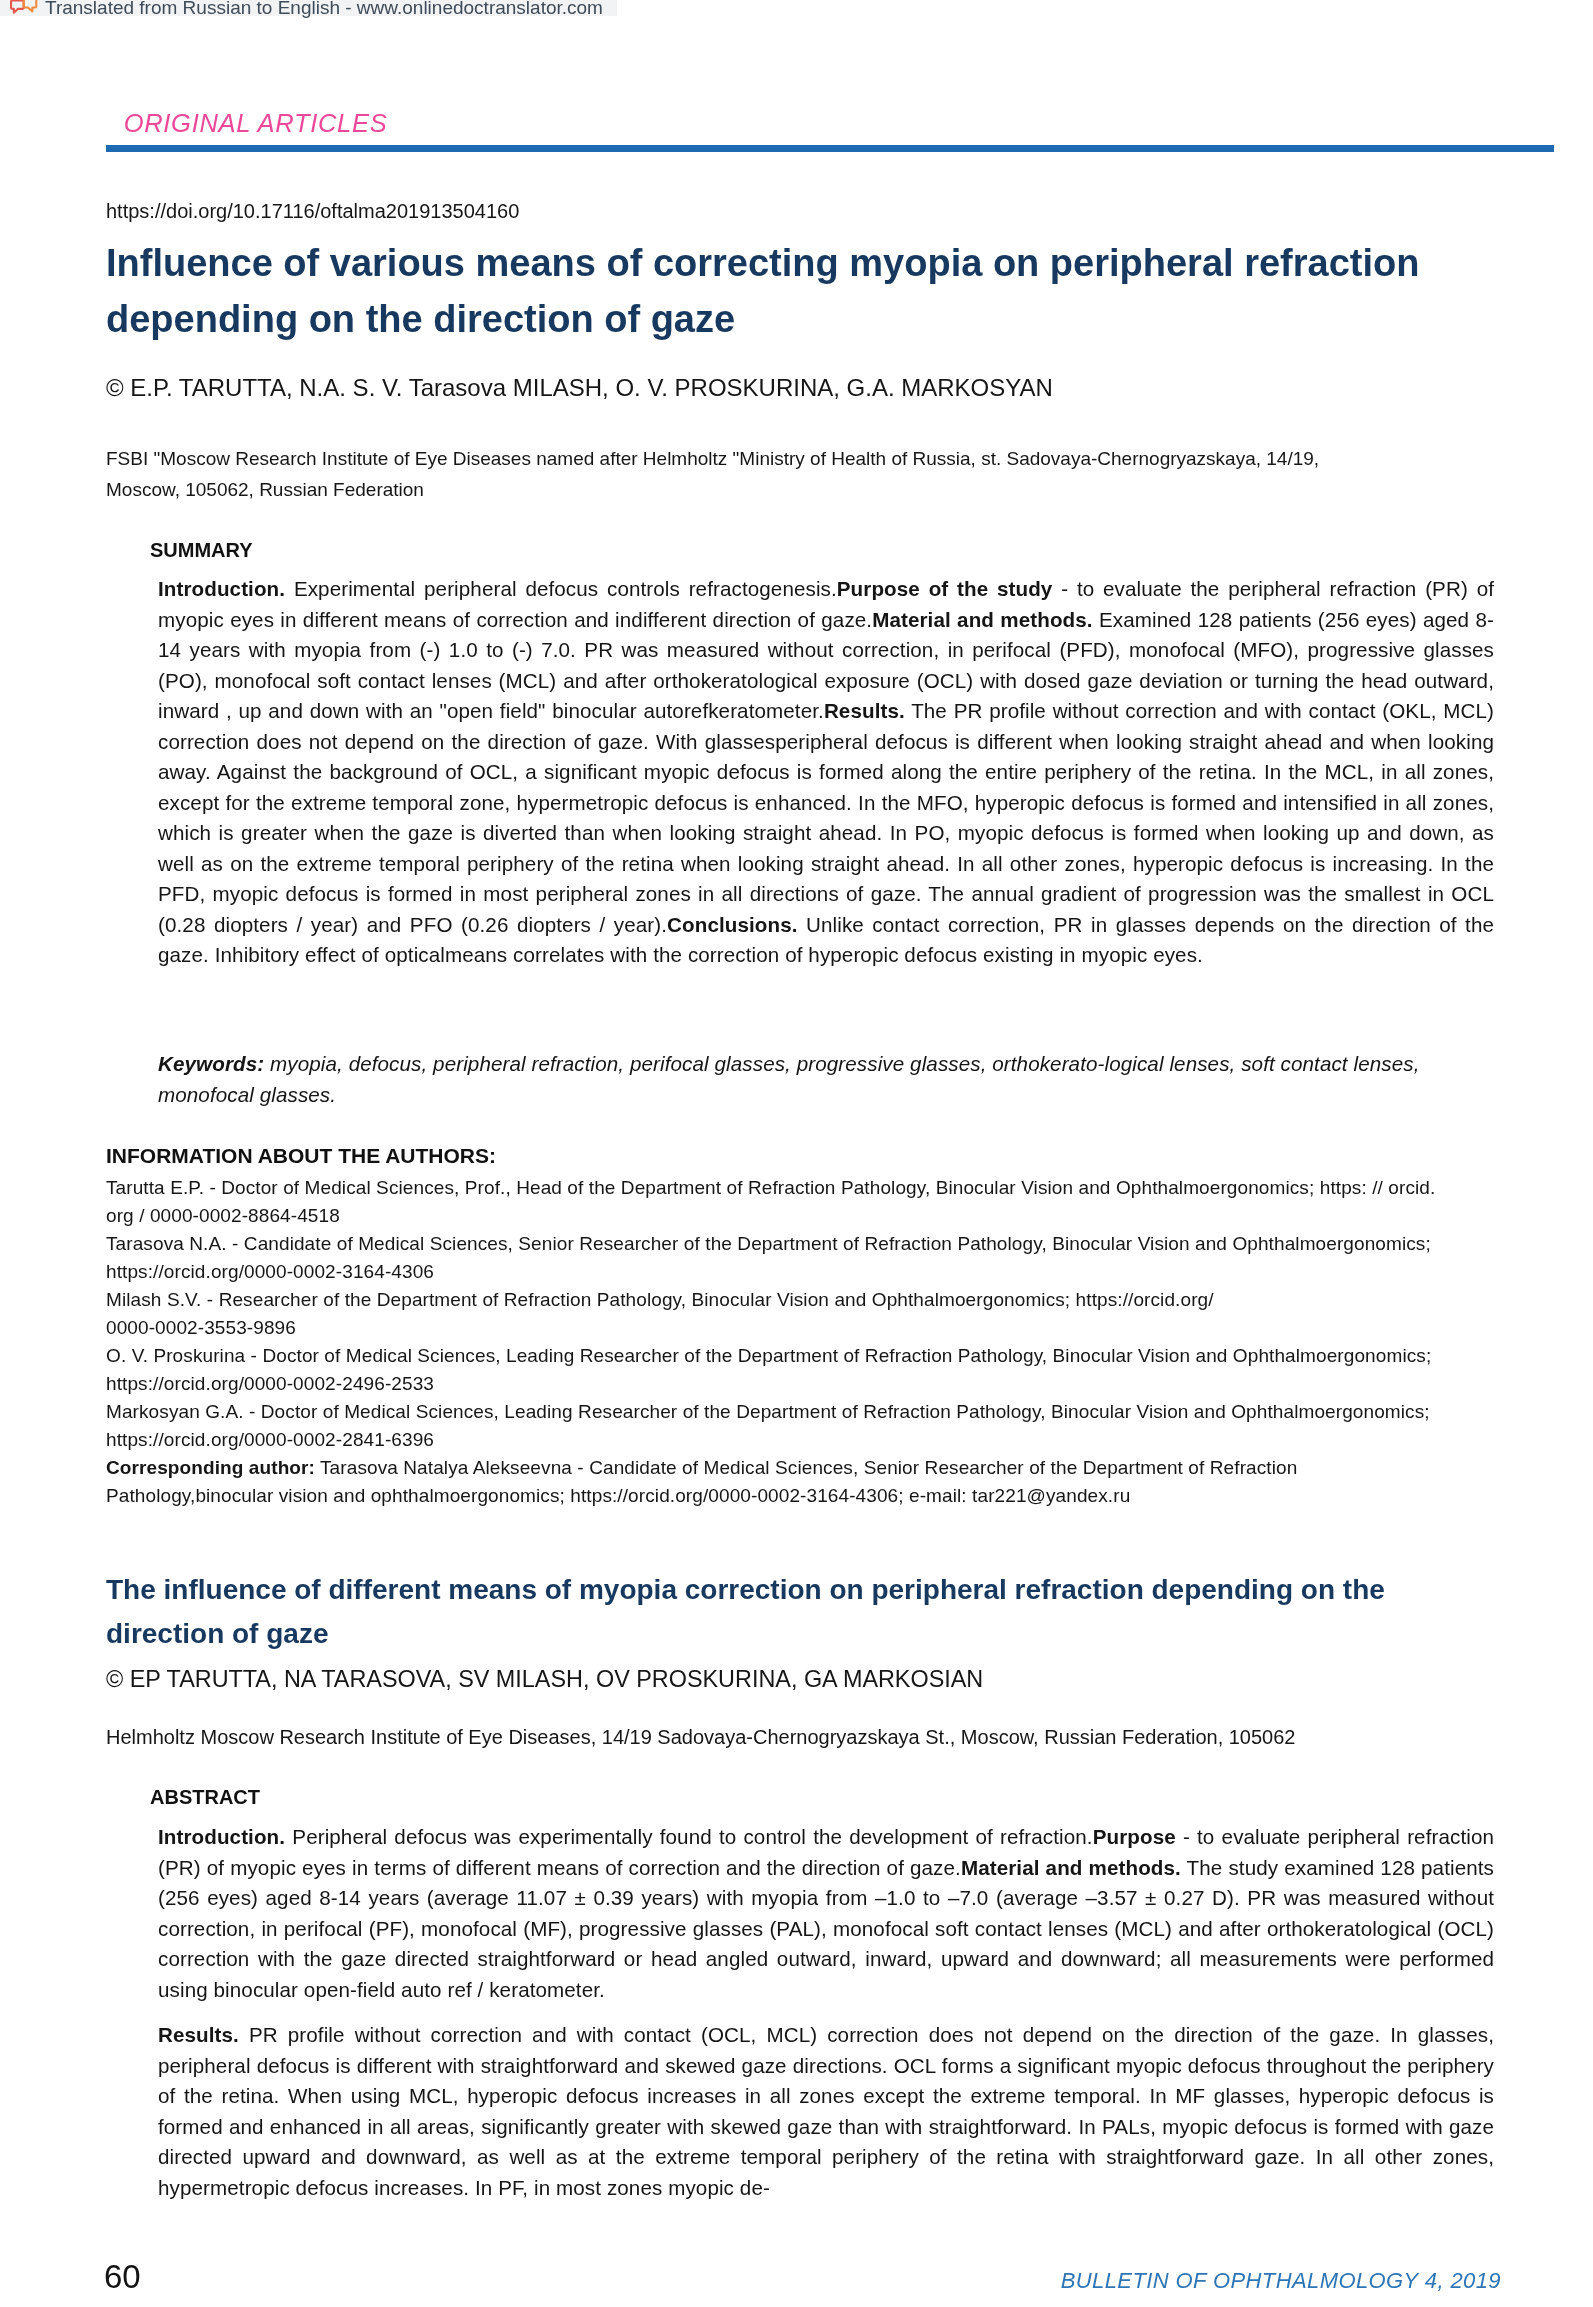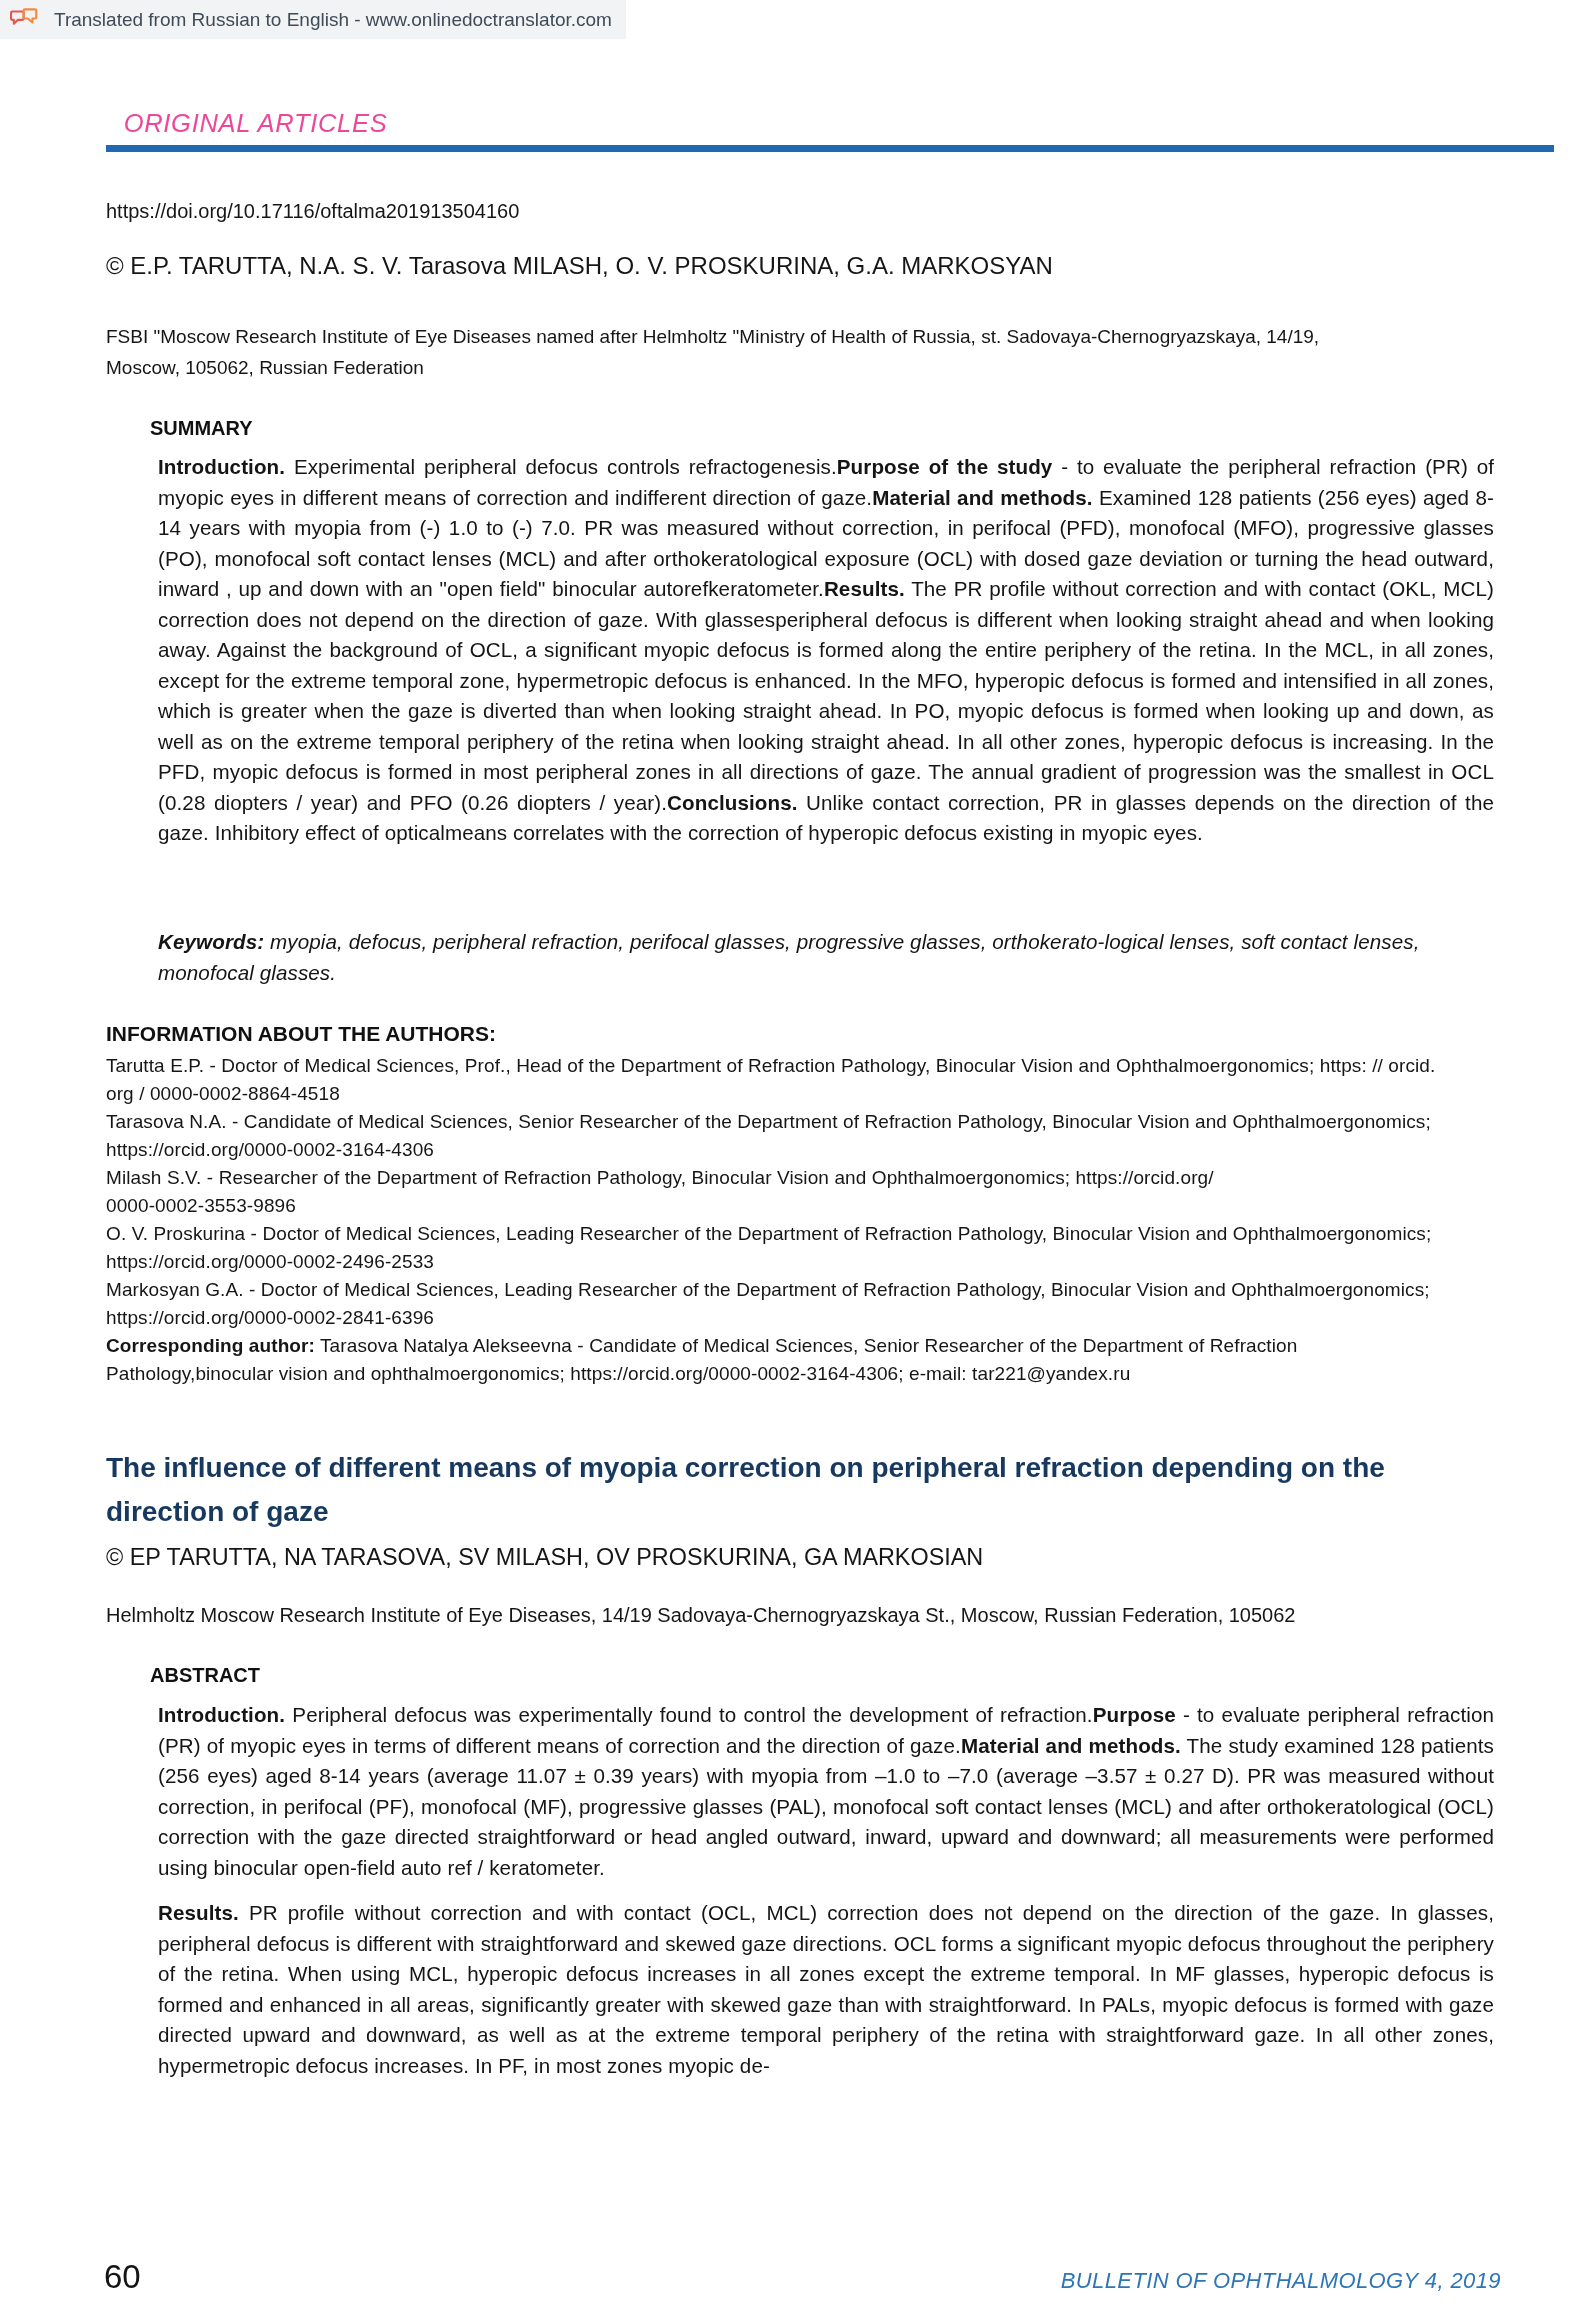--- a/index.html
+++ b/index.html
@@ -4,22 +4,22 @@
 <style>
   html,body{margin:0;padding:0;}
   body{
     width:1594px;height:2307px;position:relative;background:#ffffff;
     font-family:"Liberation Sans","DejaVu Sans",sans-serif;color:#141414;
     overflow:hidden;
   }
   h1,h2,p{margin:0;padding:0;}
   
   .banner{
-    position:absolute;top:0;left:0;height:39px;
-    display:flex;align-items:center;gap:16px;
+    position:absolute;top:0;left:0;height:16px;
+    display:flex;align-items:center;gap:7px;
     padding:0 14px 0 10px;background:#f1f3f4;cursor:pointer;
   }
   .banner-text{font-size:19px;color:#3f4b57;white-space:nowrap;}
   
   .page-content{position:absolute;left:106px;top:0;width:1397px;}
   .section-label{
     margin:108px 0 0 17.7px;font-size:25.5px;font-style:italic;
     color:#ec4899;letter-spacing:0.7px;line-height:31px;
   }
   .rule{margin-top:5.7px;height:7.8px;width:1448px;background:#1d6ab3;}
@@ -81,20 +81,21 @@
   <span class="banner-text">Translated from Russian to English - www.onlinedoctranslator.com</span>
 </div>
 
 <div class="page-content">
 
   <div class="section-label">ORIGINAL ARTICLES</div>
   <div class="rule"></div>
 
   <div class="doi">https://doi.org/10.17116/oftalma201913504160</div>
 
+  <h1 class="title">Influence of various means of correcting myopia on peripheral refraction depending on the direction of gaze</h1>
 
   <div class="authors">© E.P. TARUTTA, N.A. S. V. Tarasova MILASH, O. V. PROSKURINA, G.A. MARKOSYAN</div>
 
   <div class="affiliation">FSBI "Moscow Research Institute of Eye Diseases named after Helmholtz "Ministry of Health of Russia, st. Sadovaya-Chernogryazskaya, 14/19,
 Moscow, 105062, Russian Federation</div>
 
   <div class="block-heading">SUMMARY</div>
 
   <p class="body-par"><b>Introduction.</b><span> Experimental peripheral defocus controls refractogenesis.</span><b>Purpose of the study</b><span> - to evaluate the peripheral refraction (PR) of myopic eyes in different means of correction and indifferent direction of gaze.</span><b>Material and methods.</b><span> Examined 128 patients (256 eyes) aged 8-14 years with myopia from (-) 1.0 to (-) 7.0. PR was measured without correction, in perifocal (PFD), monofocal (MFO), progressive glasses (PO), monofocal soft contact lenses (MCL) and after orthokeratological exposure (OCL) with dosed gaze deviation or turning the head outward, inward , up and down with an "open field" binocular autorefkeratometer.</span><b>Results.</b><span> The PR profile without correction and with contact (OKL, MCL) correction does not depend on the direction of gaze. With glassesperipheral defocus is different when looking straight ahead and when looking away. Against the background of OCL, a significant myopic defocus is formed along the entire periphery of the retina. In the MCL, in all zones, except for the extreme temporal zone, hypermetropic defocus is enhanced. In the MFO, hyperopic defocus is formed and intensified in all zones, which is greater when the gaze is diverted than when looking straight ahead. In PO, myopic defocus is formed when looking up and down, as well as on the extreme temporal periphery of the retina when looking straight ahead. In all other zones, hyperopic defocus is increasing. In the PFD, myopic defocus is formed in most peripheral zones in all directions of gaze. The annual gradient of progression was the smallest in OCL (0.28 diopters / year) and PFO (0.26 diopters / year).</span><b>Conclusions.</b><span> Unlike contact correction, PR in glasses depends on the direction of the gaze. Inhibitory effect of opticalmeans correlates with the correction of hyperopic defocus existing in myopic eyes.</span></p>
 

